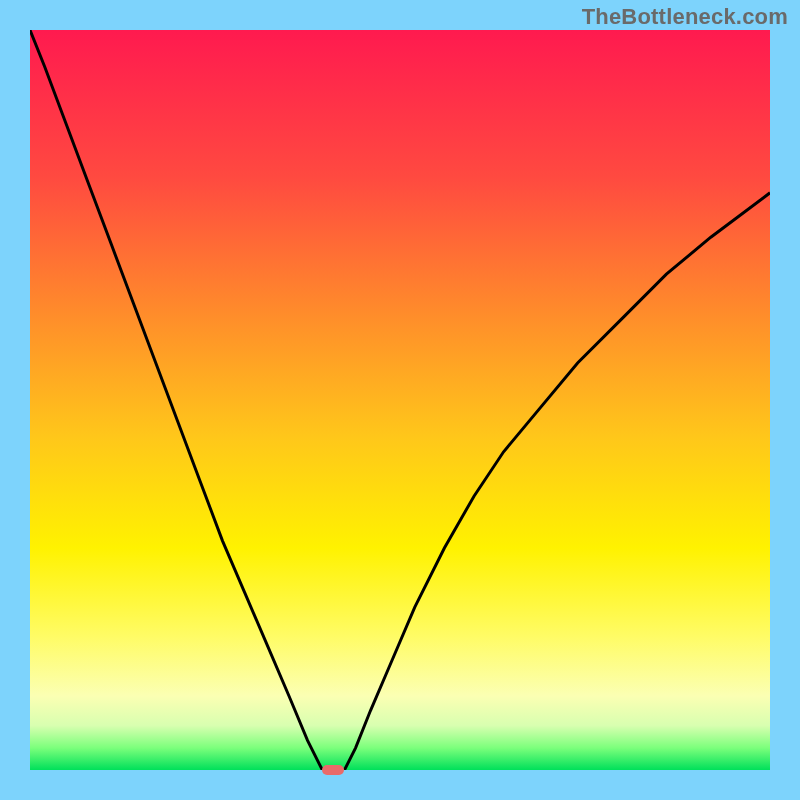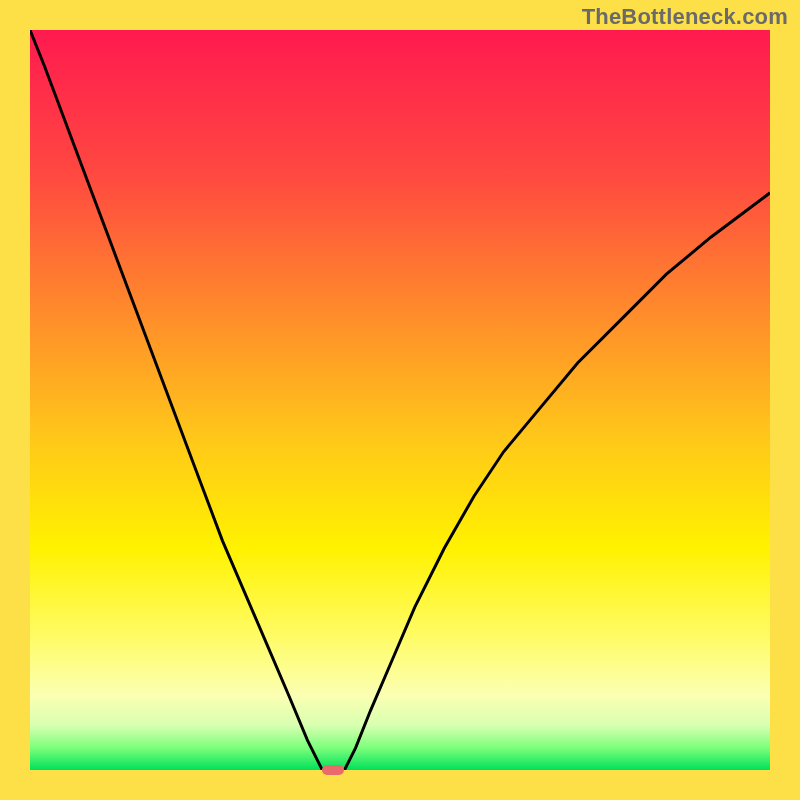--- a/index.html
+++ b/index.html
@@ -1,20 +1,20 @@
 <!DOCTYPE html>
 <html><head>
 <meta charset="utf-8">
 <style>
   * { margin: 0; padding: 0; box-sizing: border-box; }
   html, body { width: 800px; height: 800px; overflow: hidden; background: #000; }
   .frame {
     width: 800px;
     height: 800px;
-    background: #fde047;
+    background: #7dd3fc;
     position: relative;
   }
   .plot-area {
     position: absolute;
     left: 30px;
     top: 30px;
     width: 740px;
     height: 740px;
     background: linear-gradient(
       to bottom,

